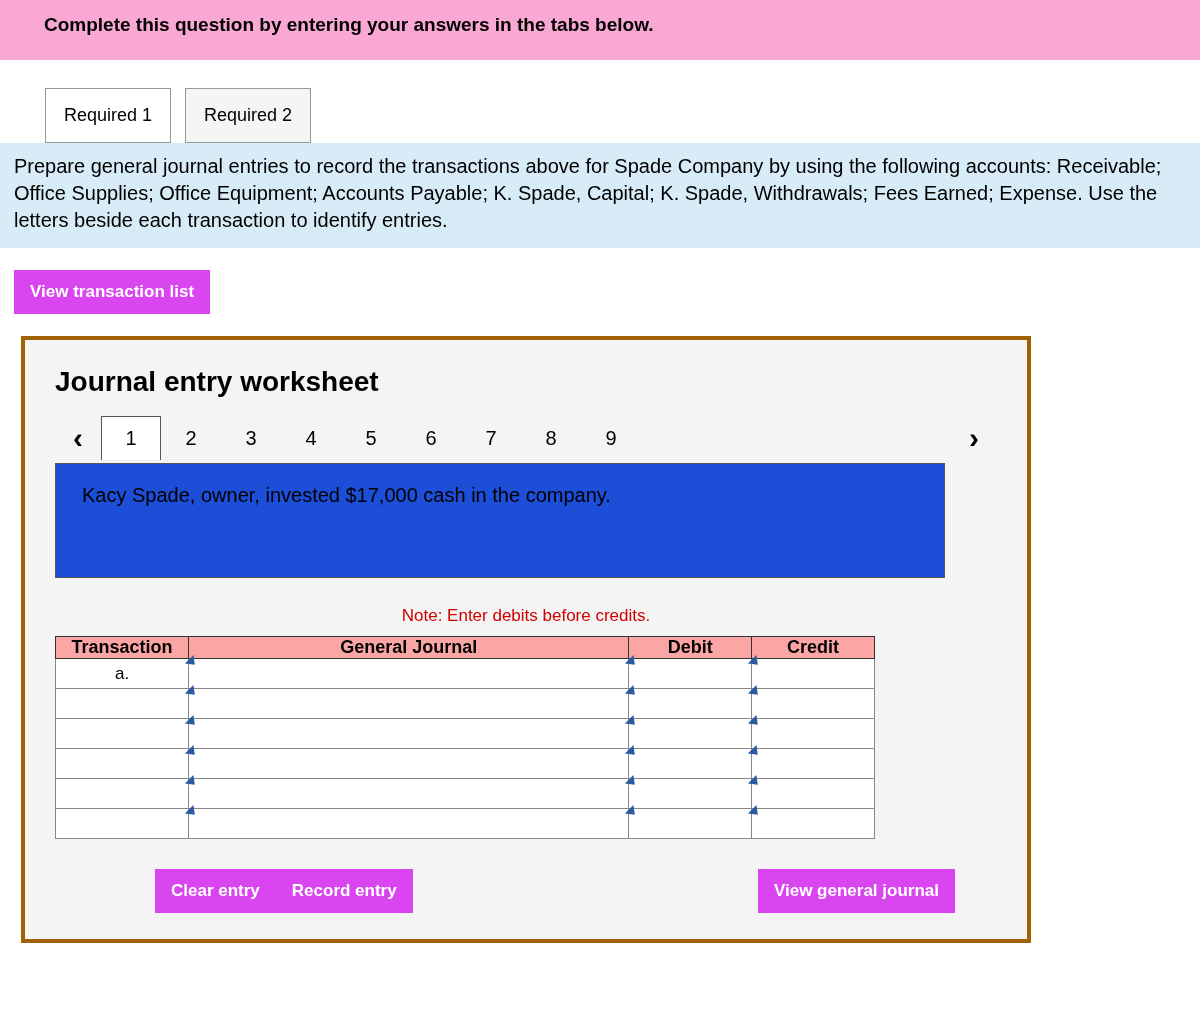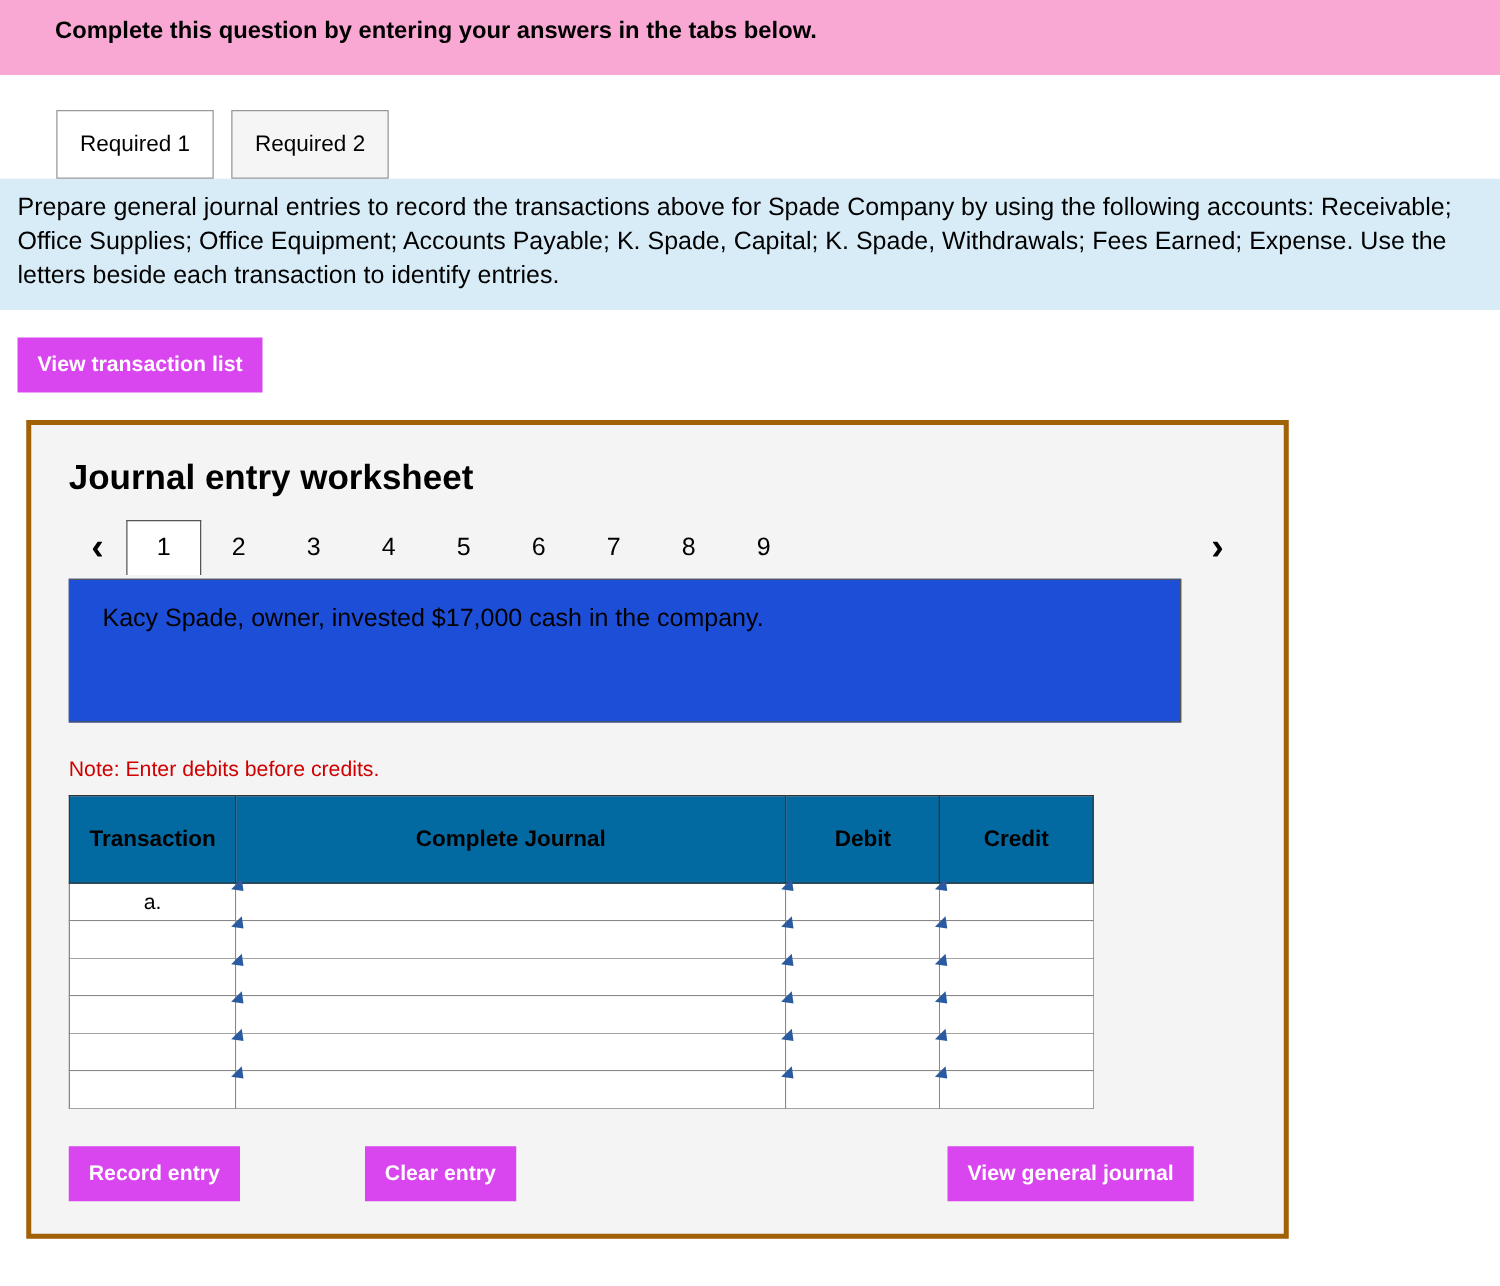--- a/index.html
+++ b/index.html
@@ -94,29 +94,30 @@
     background: #1d4ed8;
     padding: 20px 26px 70px;
     font-size: 20px;
     margin-top: -1px;
     max-width: 890px;
   }
   .note {
     color: #d00000;
     font-size: 17px;
     margin: 28px 0 10px;
+    text-align: center;
   }
   table.journal {
     border-collapse: collapse;
     width: 820px;
   }
   table.journal th {
-    background: #0369a1;
+    background: #fca5a5;
     border: 1px solid #333;
-    padding: 24px 6px;
+    padding: 0 6px;
     font-size: 18px;
     font-weight: bold;
     text-align: center;
   }
   table.journal td {
     border: 1px solid #888;
     height: 30px;
     background: #fff;
     position: relative;
     padding: 0 4px;
@@ -183,21 +184,21 @@
   </div>
 
   <div class="txn-box">Kacy Spade, owner, invested $17,000 cash in the company.</div>
 
   <div class="note">Note: Enter debits before credits.</div>
 
   <table class="journal">
     <thead>
       <tr>
         <th class="col-txn">Transaction</th>
-        <th class="col-gj">Complete Journal</th>
+        <th class="col-gj">General Journal</th>
         <th class="col-deb">Debit</th>
         <th class="col-cre">Credit</th>
       </tr>
     </thead>
     <tbody>
       <tr>
         <td>a.</td>
         <td class="has-drop"></td>
         <td class="has-drop"></td>
         <td class="has-drop"></td>
@@ -229,21 +230,21 @@
       <tr>
         <td></td>
         <td class="has-drop"></td>
         <td class="has-drop"></td>
         <td class="has-drop"></td>
       </tr>
     </tbody>
   </table>
 
   <div class="action-row">
+    <button class="btn-blue btn-clear">Clear entry</button>
     <button class="btn-blue">Record entry</button>
-    <button class="btn-blue btn-clear">Clear entry</button>
     <span class="spacer"></span>
     <button class="btn-blue">View general journal</button>
   </div>
 </div>
 
 
 
 
 </body></html>

